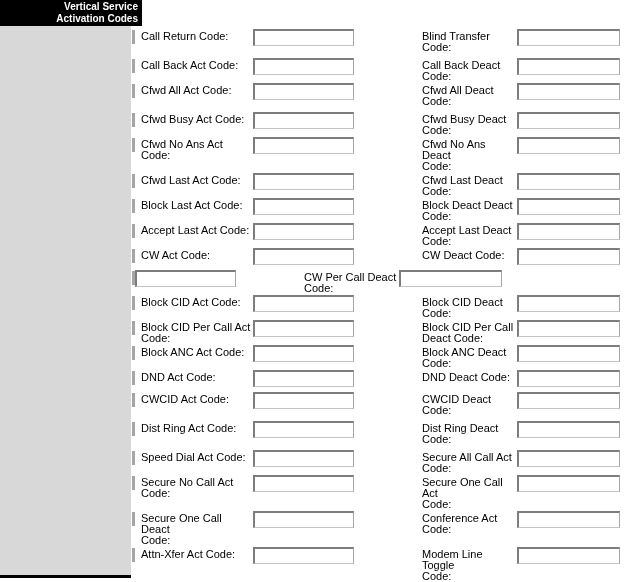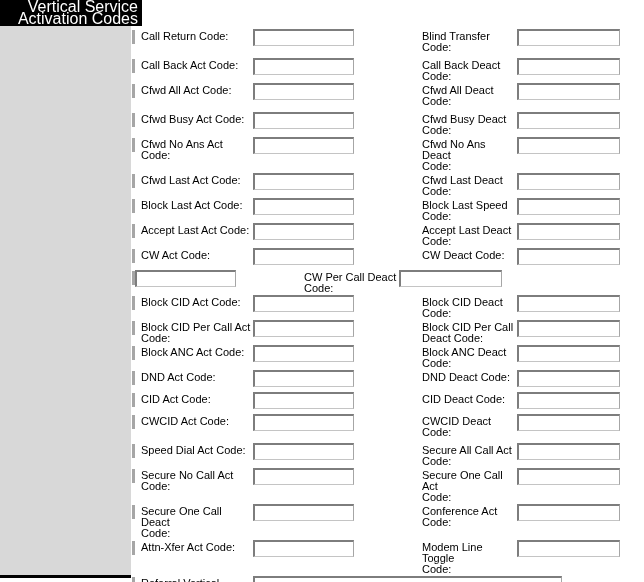--- a/index.html
+++ b/index.html
@@ -6,21 +6,21 @@
     --header-bg:#000000; --header-text:#ffffff; --sidebar-bg:#d8d8d8;
     --tick:#a6a6a6; --border-dark:#7d7d7d; --border-mid:#a6a6a6; --border-light:#c4c4c4;
     --label-text:#000000; --page-bg:#ffffff;
   }
   html,body{margin:0;padding:0;}
   body{background:#fff;font-family:"Liberation Sans", sans-serif;}
   .page{position:relative;width:644px;height:582px;background:var(--page-bg);overflow:hidden;}
 
   .header{position:absolute;left:0;top:0;width:142px;height:26px;background:var(--header-bg);
           box-sizing:border-box;}
-  .header-title{color:var(--header-text);font-size:16px;font-weight:normal;line-height:12px;
+  .header-title{color:var(--header-text);font-size:10px;font-weight:bold;line-height:12px;
           text-align:right;white-space:pre-line;padding:1px 4px 0 8px;}
 
   .sidebar{position:absolute;left:0;top:26px;width:131px;height:552px;background:var(--sidebar-bg);
           border-bottom:3px solid #000;box-sizing:border-box;}
 
   .content{position:absolute;left:0;top:29px;width:644px;}
 
   .row{display:flex;align-items:flex-start;}
   .row.single{margin-bottom:5px;min-height:17px;}
   .row.two{margin-bottom:1px;min-height:24px;}
@@ -96,21 +96,21 @@
         <label class="lbl llbl">Cfwd Last Act Code:</label>
         <input type="text" class="inp linput" value="" style="">
         <label class="lbl rlbl">Cfwd Last Deact
 Code:</label>
         <input type="text" class="inp rinput" value="" style="">
       </div>
       <div class="row two">
         <span class="tick"></span>
         <label class="lbl llbl">Block Last Act Code:</label>
         <input type="text" class="inp linput" value="" style="">
-        <label class="lbl rlbl">Block Last Speed
+        <label class="lbl rlbl">Block Deact Deact
 Code:</label>
         <input type="text" class="inp rinput" value="" style="">
       </div>
       <div class="row two">
         <span class="tick"></span>
         <label class="lbl llbl">Accept Last Act Code:</label>
         <input type="text" class="inp linput" value="" style="">
         <label class="lbl rlbl">Accept Last Deact
 Code:</label>
         <input type="text" class="inp rinput" value="" style="">
@@ -156,30 +156,30 @@
       </div>
       <div class="row single">
         <span class="tick"></span>
         <label class="lbl llbl">DND Act Code:</label>
         <input type="text" class="inp linput" value="" style="">
         <label class="lbl rlbl">DND Deact Code:</label>
         <input type="text" class="inp rinput" value="" style="">
       </div>
       <div class="row single">
         <span class="tick"></span>
-        <label class="lbl llbl">CID Act Code:</label>
-        <input type="text" class="inp linput" value="" style="">
-        <label class="lbl rlbl">CID Deact Code:</label>
-        <input type="text" class="inp rinput" value="" style="">
-      </div>
-      <div class="row single">
-        <span class="tick"></span>
         <label class="lbl llbl">CWCID Act Code:</label>
         <input type="text" class="inp linput" value="" style="">
         <label class="lbl rlbl">CWCID Deact Code:</label>
+        <input type="text" class="inp rinput" value="" style="">
+      </div>
+      <div class="row single">
+        <span class="tick"></span>
+        <label class="lbl llbl">Dist Ring Act Code:</label>
+        <input type="text" class="inp linput" value="" style="">
+        <label class="lbl rlbl">Dist Ring Deact Code:</label>
         <input type="text" class="inp rinput" value="" style="">
       </div>
       <div class="row two">
         <span class="tick"></span>
         <label class="lbl llbl">Speed Dial Act Code:</label>
         <input type="text" class="inp linput" value="" style="">
         <label class="lbl rlbl">Secure All Call Act
 Code:</label>
         <input type="text" class="inp rinput" value="" style="">
       </div>

